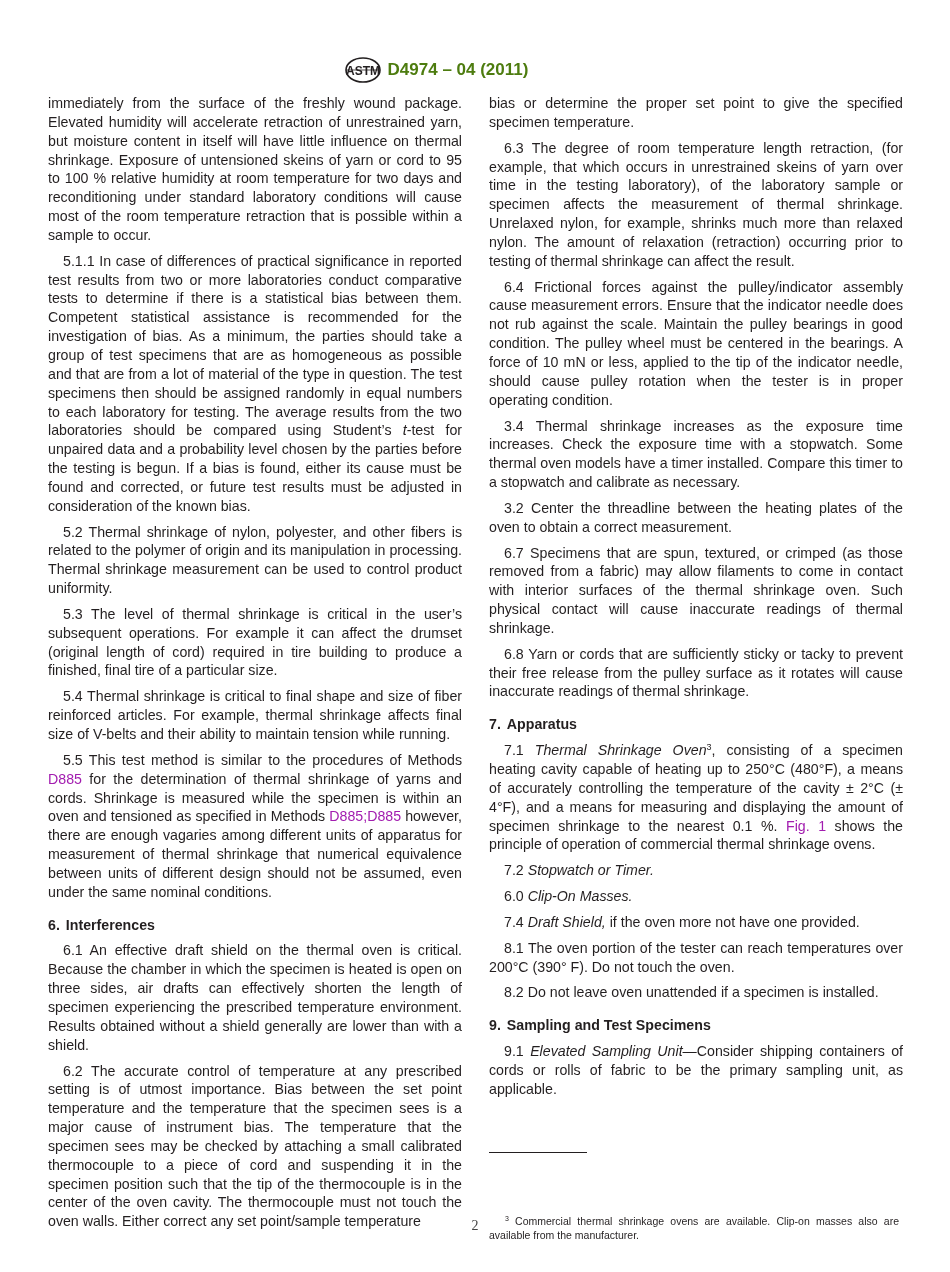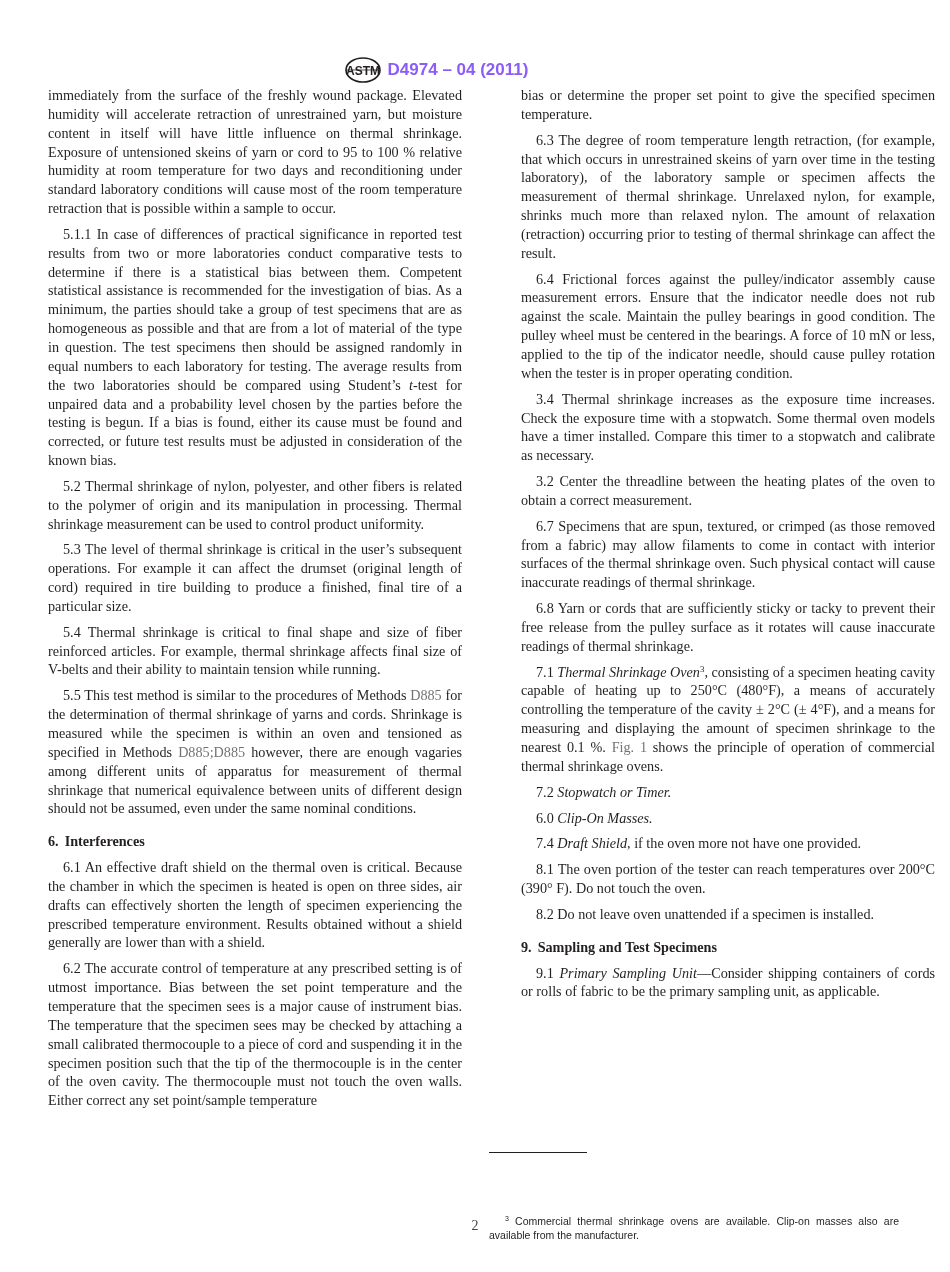--- a/index.html
+++ b/index.html
@@ -1,29 +1,29 @@
 <!DOCTYPE html>
 <html><head>
 <meta charset="utf-8">
 <style>
   html, body { margin: 0; padding: 0; background: #ffffff; }
   body { width: 950px; height: 1272px; position: relative; overflow: hidden; color: #231f20; }
   .header { position: absolute; top: 56px; left: 0; width: 872px; text-align: center; height: 30px; }
   .header-inner { display: inline-flex; align-items: center; gap: 6px; }
   .logo { width: 38px; height: 28px; }
-  .doc-id { font-family: "Liberation Sans", sans-serif; font-weight: bold; font-size: 17px; color: #8b5cf6; }
-  .col { position: absolute; top: 86px; width: 414px; font-family: Liberation Serif, serif; font-size: 14.2px; line-height: 18.85px; text-align: justify; }
+  .doc-id { font-family: "Liberation Sans", sans-serif; font-weight: bold; font-size: 17px; color: #4d7c0f; }
+  .col { position: absolute; top: 94px; width: 414px; font-family: Liberation Sans, sans-serif; font-size: 14.2px; line-height: 18.85px; text-align: justify; }
   .col-left { left: 48px; }
-  .col-right { left: 489px; margin-left: 32px; }
+  .col-right { left: 489px; }
   .p { margin: 0 0 7px 0; }
   .p.indent { text-indent: 15px; }
   .p.first { margin-top: 0; }
   .h { font-weight: bold; margin: 14px 0 7px 0; }
   .h .num { margin-right: 6px; }
-  .link { color: #737373; }
+  .link { color: #a21caf; }
   .it { font-style: italic; }
   sup { font-size: 9px; line-height: 0; vertical-align: 5px; }
   .fn-rule { position: absolute; left: 489px; top: 1152px; width: 98px; height: 1px; background: #231f20; }
   .footnote { position: absolute; left: 489px; top: 1214px; width: 410px; font-family: Liberation Sans, sans-serif; font-size: 10.5px; line-height: 14px; text-align: justify; text-indent: 16px; }
   .footnote sup { font-size: 7px; vertical-align: 4px; }
   .page-num { position: absolute; top: 1218px; left: 0; width: 950px; text-align: center; font-family: "Liberation Serif", serif; font-size: 14px; color: #444; }
 </style>
 </head>
 <body>
 
@@ -51,26 +51,27 @@
 </div>
 
 <div class="col col-right">
   <p class="p first">bias or determine the proper set point to give the specified specimen temperature.</p>
   <p class="p indent">6.3 The degree of room temperature length retraction, (for example, that which occurs in unrestrained skeins of yarn over time in the testing laboratory), of the laboratory sample or specimen affects the measurement of thermal shrinkage. Unrelaxed nylon, for example, shrinks much more than relaxed nylon. The amount of relaxation (retraction) occurring prior to testing of thermal shrinkage can affect the result.</p>
   <p class="p indent">6.4 Frictional forces against the pulley/indicator assembly cause measurement errors. Ensure that the indicator needle does not rub against the scale. Maintain the pulley bearings in good condition. The pulley wheel must be centered in the bearings. A force of 10 mN or less, applied to the tip of the indicator needle, should cause pulley rotation when the tester is in proper operating condition.</p>
   <p class="p indent">3.4 Thermal shrinkage increases as the exposure time increases. Check the exposure time with a stopwatch. Some thermal oven models have a timer installed. Compare this timer to a stopwatch and calibrate as necessary.</p>
   <p class="p indent">3.2 Center the threadline between the heating plates of the oven to obtain a correct measurement.</p>
   <p class="p indent">6.7 Specimens that are spun, textured, or crimped (as those removed from a fabric) may allow filaments to come in contact with interior surfaces of the thermal shrinkage oven. Such physical contact will cause inaccurate readings of thermal shrinkage.</p>
   <p class="p indent">6.8 Yarn or cords that are sufficiently sticky or tacky to prevent their free release from the pulley surface as it rotates will cause inaccurate readings of thermal shrinkage.</p>
+  <div class="h"><span class="num">7.</span><span>Apparatus</span></div>
   <p class="p indent"><span>7.1 </span><span class="it">Thermal Shrinkage Oven</span><sup>3</sup><span>, consisting of a specimen heating cavity capable of heating up to 250°C (480°F), a means of accurately controlling the temperature of the cavity ± 2°C (± 4°F), and a means for measuring and displaying the amount of specimen shrinkage to the nearest 0.1 %. </span><span class="link">Fig. 1</span><span> shows the principle of operation of commercial thermal shrinkage ovens.</span></p>
   <p class="p indent"><span>7.2 </span><span class="it">Stopwatch or Timer.</span></p>
   <p class="p indent"><span>6.0 </span><span class="it">Clip-On Masses.</span></p>
   <p class="p indent"><span>7.4 </span><span class="it">Draft Shield,</span><span> if the oven more not have one provided.</span></p>
   <p class="p indent">8.1 The oven portion of the tester can reach temperatures over 200°C (390° F). Do not touch the oven.</p>
   <p class="p indent">8.2 Do not leave oven unattended if a specimen is installed.</p>
   <div class="h"><span class="num">9.</span><span>Sampling and Test Specimens</span></div>
-  <p class="p indent"><span>9.1 </span><span class="it">Primary Sampling Unit</span><span>—Consider shipping containers of cords or rolls of fabric to be the primary sampling unit, as applicable.</span></p>
+  <p class="p indent"><span>9.1 </span><span class="it">Elevated Sampling Unit</span><span>—Consider shipping containers of cords or rolls of fabric to be the primary sampling unit, as applicable.</span></p>
 </div>
 
 <div class="fn-rule"></div>
 <div class="footnote"><sup>3</sup><span> Commercial thermal shrinkage ovens are available. Clip-on masses also are available from the manufacturer.</span></div>
 
 <div class="page-num">2</div>
 
 </body></html>

